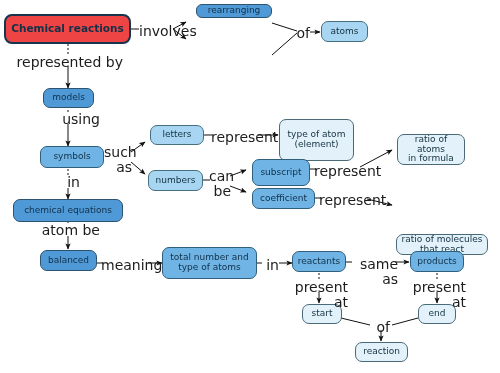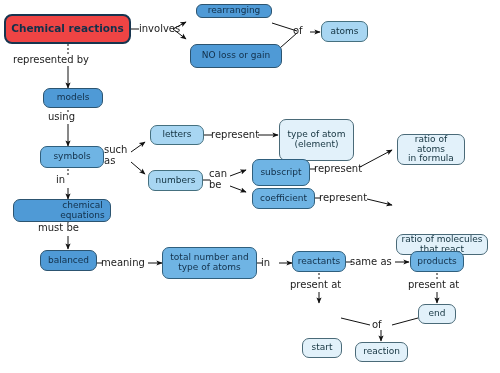--- a/index.html
+++ b/index.html
@@ -35,24 +35,24 @@
   
   .t-root{background:#ef4444;border:2px solid #17354f;border-radius:8px;
           font-weight:bold;font-size:10.5px;color:#12304a;}
   .t-dark{background:#4f9ad6;border-color:#2c5470;color:#12304a;}
   .t-mid{background:#6fb4e4;border-color:#2f5f7d;color:#12304a;}
   .t-lite{background:#a8d6f2;border-color:#45707f;color:#12313f;}
   .t-pale{background:#e2f1fa;border-color:#4a6a78;color:#14333f;}
 
   .lbl{
     position:absolute;
-    font-size:10px;
+    font-size:14px;
     color:#1c1c1c;
     line-height:1.05;
-    text-align:left;
+    text-align:right;
     white-space:pre-line;
     z-index:3;
     background:transparent;
   }
 </style>
 </head>
 <body>
 
 <div id="map">
 
@@ -119,29 +119,28 @@
       <line x1="341" y1="318" x2="370" y2="325"></line>
       <line x1="418" y1="318" x2="392" y2="325"></line>
       <line x1="381" y1="330" x2="381" y2="341" marker-end="url(#ah)"></line>
     </g>
   </svg>
 
   <div class="node t-root" style="left:4px;top:14px;width:127px;height:30px;">Chemical reactions</div>
 
   <div class="node t-dark" style="left:196px;top:4px;width:76px;height:14px;border-radius:6px;">rearranging</div>
 
-  <div class="node t-dark" style="left:190px;top:44px;width:92px;height:24px;">NO loss or gain</div>
 
   <div class="node t-lite" style="left:321px;top:21px;width:47px;height:21px;">atoms</div>
 
-  <div class="node t-dark" style="left:43px;top:88px;width:60px;height:20px;">models</div>
+  <div class="node t-dark" style="left:43px;top:88px;width:51px;height:20px;">models</div>
 
   <div class="node t-mid" style="left:40px;top:146px;width:64px;height:22px;">symbols</div>
 
-  <div class="node t-dark" style="left:13px;top:199px;width:98px;height:23px;padding-left:44px;">chemical equations</div>
+  <div class="node t-dark" style="left:13px;top:199px;width:110px;height:23px;">chemical equations</div>
 
   <div class="node t-dark" style="left:40px;top:250px;width:57px;height:21px;">balanced</div>
 
   <div class="node t-lite" style="left:150px;top:125px;width:54px;height:20px;">letters</div>
 
   <div class="node t-lite" style="left:148px;top:170px;width:55px;height:21px;">numbers</div>
 
   <div class="node t-pale" style="left:279px;top:119px;width:75px;height:42px;">type of atom
 (element)</div>
 
@@ -155,49 +154,49 @@
   <div class="node t-pale" style="left:396px;top:190px;width:92px;height:21px;margin-top:44px;">ratio of molecules
 that react</div>
 
   <div class="node t-mid" style="left:162px;top:247px;width:95px;height:32px;">total number and
 type of atoms</div>
 
   <div class="node t-mid" style="left:292px;top:251px;width:54px;height:21px;">reactants</div>
 
   <div class="node t-mid" style="left:410px;top:251px;width:54px;height:21px;">products</div>
 
-  <div class="node t-pale" style="left:302px;top:304px;width:40px;height:20px;margin-top:34px;">start</div>
+  <div class="node t-pale" style="left:302px;top:304px;width:40px;height:20px;">start</div>
 
   <div class="node t-pale" style="left:418px;top:304px;width:38px;height:20px;">end</div>
 
   <div class="node t-pale" style="left:355px;top:342px;width:53px;height:20px;">reaction</div>
 
   <div class="lbl" style="left:139px;top:24px;width:36px;">involves</div>
 
   <div class="lbl" style="left:293px;top:26px;width:17px;">of</div>
 
   <div class="lbl" style="left:13px;top:55px;width:110px;">represented by</div>
 
-  <div class="lbl" style="left:48px;top:112px;width:40px;">using</div>
+  <div class="lbl" style="left:60px;top:112px;width:40px;">using</div>
 
   <div class="lbl" style="left:104px;top:145px;width:28px;">such
 as</div>
 
   <div class="lbl" style="left:56px;top:175px;width:24px;">in</div>
 
   <div class="lbl" style="left:211px;top:130px;width:48px;">represent</div>
 
   <div class="lbl" style="left:209px;top:169px;width:22px;">can
 be</div>
 
   <div class="lbl" style="left:314px;top:164px;width:48px;">represent</div>
 
   <div class="lbl" style="left:319px;top:193px;width:48px;">represent</div>
 
-  <div class="lbl" style="left:38px;top:223px;width:62px;">must be</div>
+  <div class="lbl" style="left:38px;top:223px;width:62px;">atom be</div>
 
   <div class="lbl" style="left:101px;top:258px;width:48px;">meaning</div>
 
   <div class="lbl" style="left:261px;top:258px;width:18px;">in</div>
 
   <div class="lbl" style="left:350px;top:257px;width:48px;">same as</div>
 
   <div class="lbl" style="left:290px;top:280px;width:58px;">present at</div>
 
   <div class="lbl" style="left:408px;top:280px;width:58px;">present at</div>

